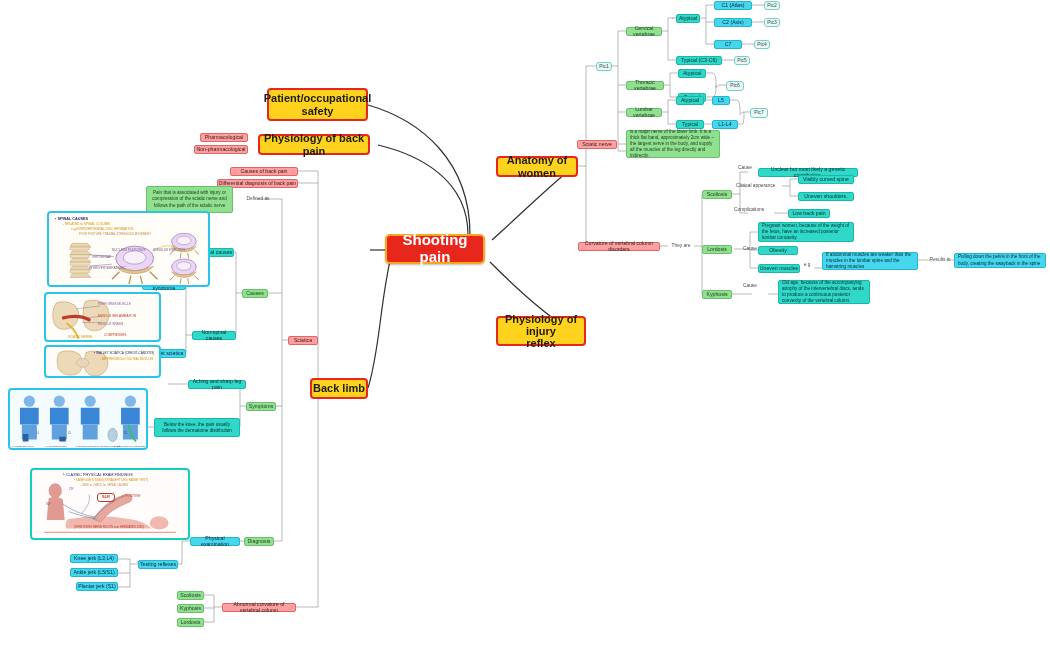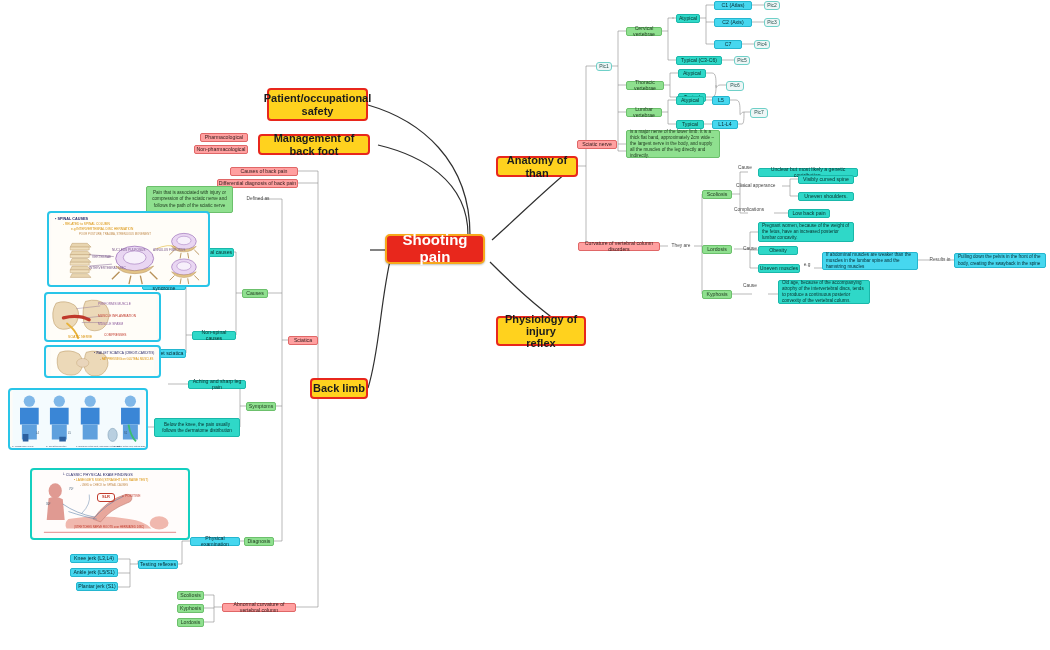--- a/index.html
+++ b/index.html
@@ -298,22 +298,22 @@
       <path d="M732,294 L740,294"></path>
       <path d="M740,294 L752,294"></path>
       <path d="M768,294 L778,294"></path>
     </g>
   </svg>
 
   <div class="node n-yellow" style="left:267px; top:88px; width:101px; height:33px;">Patient/occupational
 safety</div>
 
   <div class="node n-root" style="left:385px; top:234px; width:100px; height:30px;">Shooting pain</div>
-  <div class="node n-yellow" style="left:258px; top:134px; width:112px; height:21px;">Management of back foot</div>
-  <div class="node n-yellow" style="left:496px; top:156px; width:82px; height:21px;">Anatomy of than</div>
+  <div class="node n-yellow" style="left:258px; top:134px; width:112px; height:21px;">Physiology of back pain</div>
+  <div class="node n-yellow" style="left:496px; top:156px; width:82px; height:21px;">Anatomy of women</div>
   <div class="node n-yellow" style="left:496px; top:316px; width:90px; height:30px;">Physiology of injury
 reflex</div>
   <div class="node n-yellow" style="left:310px; top:378px; width:58px; height:21px;">Back limb</div>
 
   <div class="node n-pink" style="left:200px; top:133px; width:48px; height:9px;">Pharmacological</div>
   <div class="node n-pink" style="left:194px; top:145px; width:54px; height:9px;">Non-pharmacological</div>
 
   <div class="node n-pink" style="left:230px; top:167px; width:68px; height:9px;">Causes of back pain</div>
   <div class="node n-pink" style="left:217px; top:179px; width:81px; height:9px;">Differential diagnosis of back pain</div>
 

